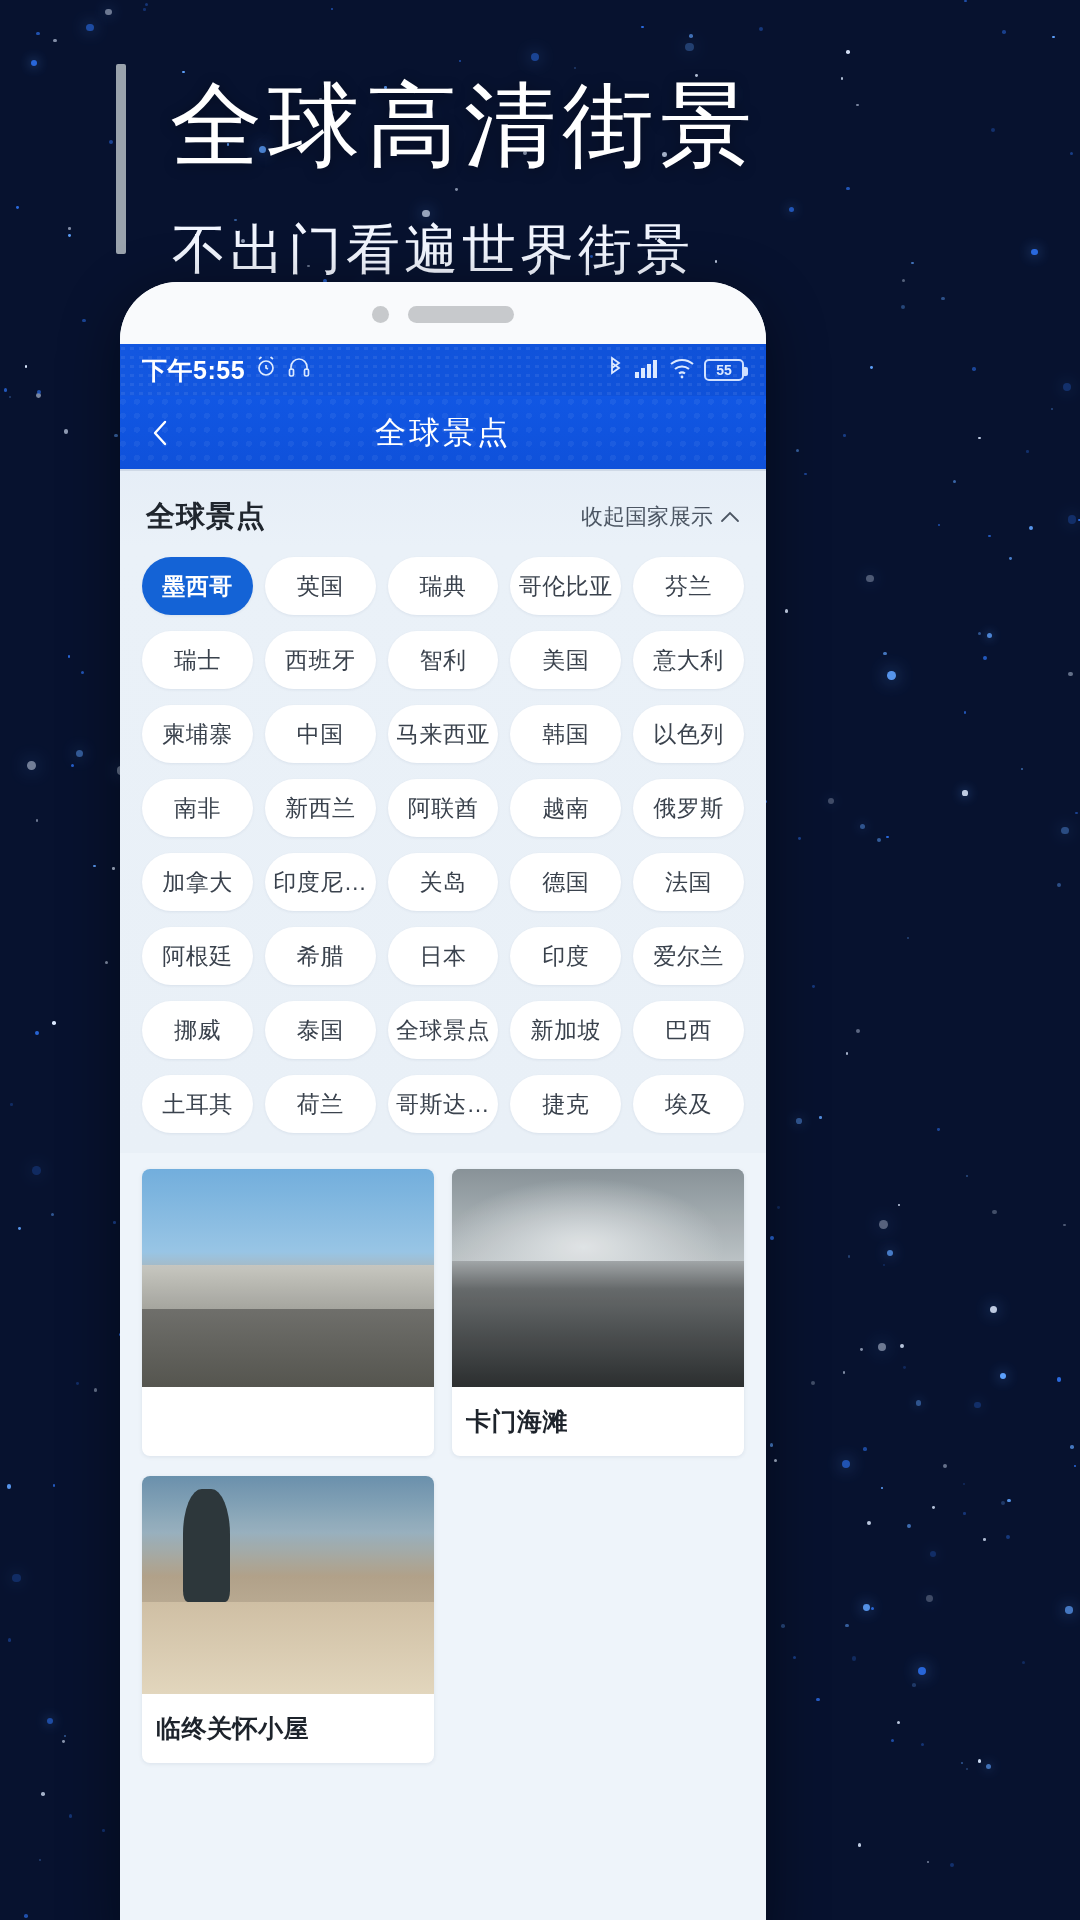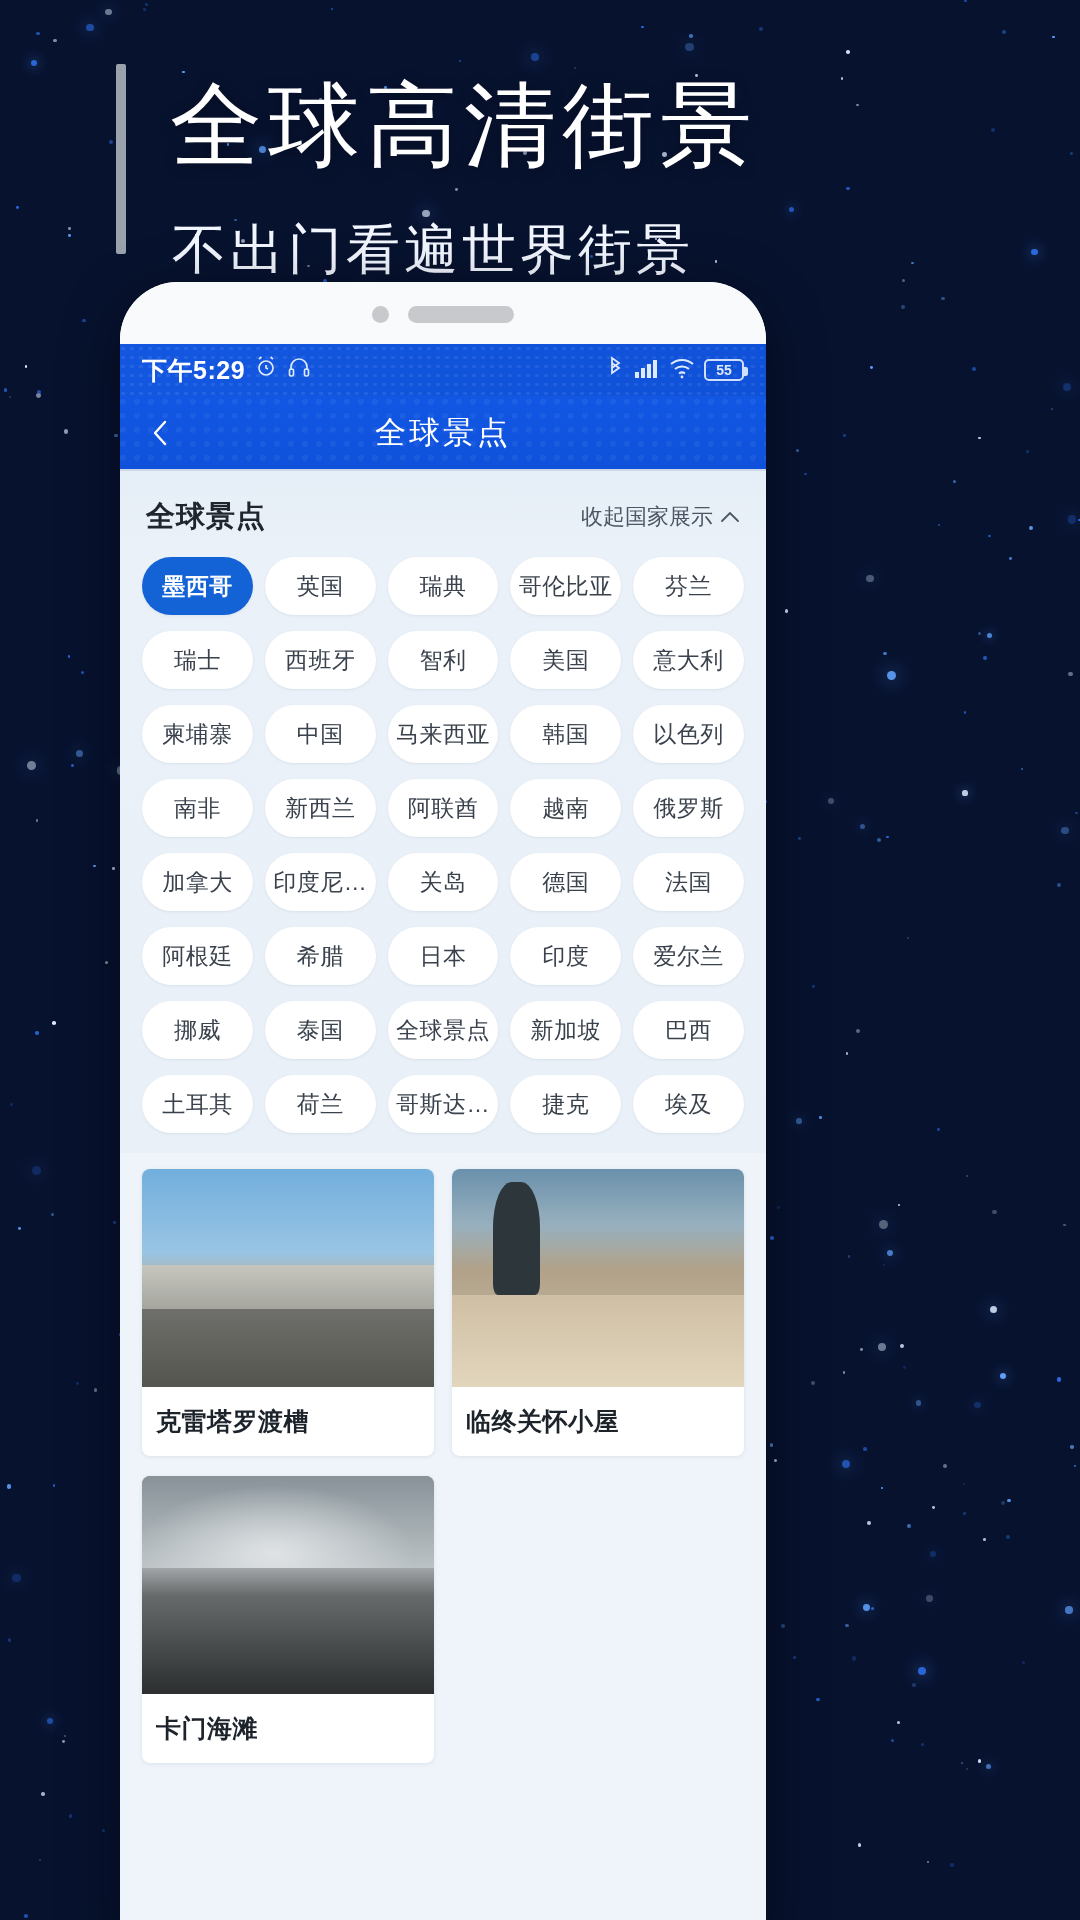--- a/index.html
+++ b/index.html
@@ -602,21 +602,21 @@
 
   <div class="phone-top">
     <div class="speaker-dot"></div>
     <div class="speaker-bar"></div>
   </div>
 
   <div class="screen">
 
     <div class="statusbar">
       <div class="sb-left">
-        <span>下午5:29</span>
+        <span>下午5:55</span>
         <span class="ico">
           <svg width="24" height="24" viewBox="0 0 24 24" fill="none" stroke="#dce9ff" stroke-width="1.7">
             <circle cx="12" cy="13" r="7"></circle>
               <path d="M12 10v3l2 1"></path>
             <path d="M5 4l2.5-2M19 4l-2.5-2"></path>
           </svg>
         </span>
         <span class="ico">
           <svg width="24" height="24" viewBox="0 0 24 24" fill="none" stroke="#dce9ff" stroke-width="1.7">
             <path d="M4 15v-3a8 8 0 0116 0v3"></path>
@@ -715,30 +715,29 @@
         <div class="chip">哥斯达…</div>
         <div class="chip">捷克</div>
         <div class="chip">埃及</div>
       </div>
 
     <div class="cards" id="cards">
         <div class="card">
           <div class="thumb t1">
             <div class="dim"></div>
           </div>
-          <div class="card-title">克雷塔罗渡槽</div>
+        </div>
+        <div class="card">
+          <div class="thumb t3">
+            <div class="dim"></div>
+          </div>
+          <div class="card-title">卡门海滩</div>
         </div>
         <div class="card">
           <div class="thumb t4">
             <div class="dim"></div>
           </div>
           <div class="card-title">临终关怀小屋</div>
         </div>
-        <div class="card">
-          <div class="thumb t3">
-            <div class="dim"></div>
-          </div>
-          <div class="card-title">卡门海滩</div>
-        </div>
       </div>
 
   </div>
 </div>
 
 </body></html>

